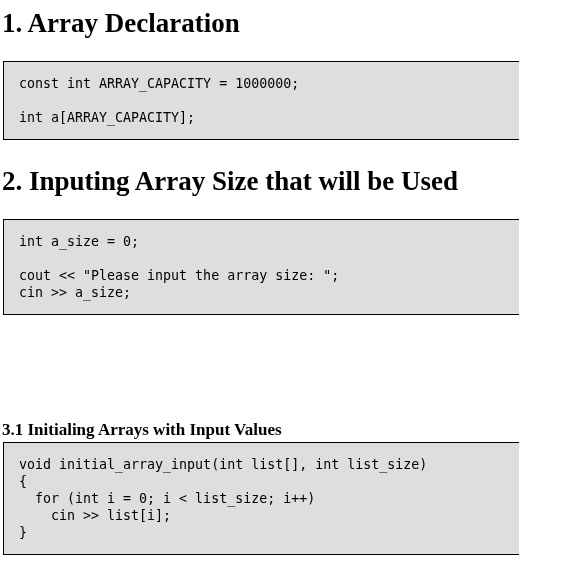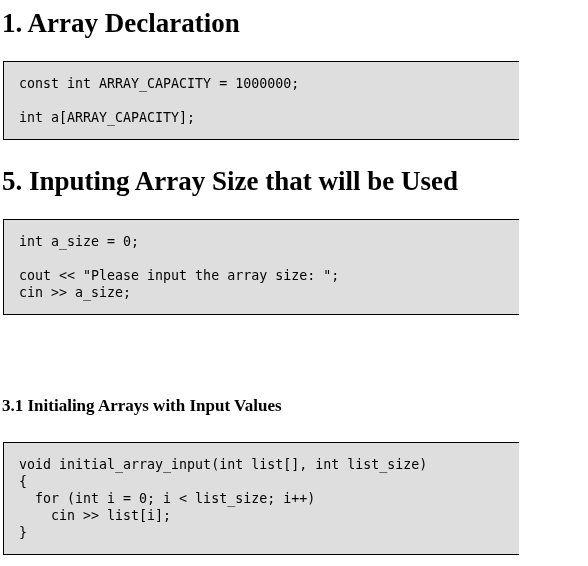--- a/index.html
+++ b/index.html
@@ -67,33 +67,33 @@
   }
   .code-line.blank {
     height: 17px;
   }
   
   #title-1  { top: 8px; }
   #block-1  { top: 61px; }
   #title-2  { top: 166px; }
   #block-2  { top: 219px; }
   #title-3  { top: 341px; }
-  #title-3-1{ top: 396px; text-align: right; }
+  #title-3-1{ top: 420px; text-align: right; }
   #block-3  { top: 442px; }
 </style>
 </head>
 <body>
 
 <div class="page">
 
   <h1 class="section-title" id="title-1">1. Array Declaration</h1>
 
   <pre class="code-block" id="block-1"><span class="code-line">const int ARRAY_CAPACITY = 1000000;</span><span class="code-line blank"></span><span class="code-line">int a[ARRAY_CAPACITY];</span></pre>
 
-  <h1 class="section-title" id="title-2">5. Inputing Array Size that will be Used</h1>
+  <h1 class="section-title" id="title-2">2. Inputing Array Size that will be Used</h1>
 
   <pre class="code-block" id="block-2"><span class="code-line">int a_size = 0;</span><span class="code-line blank"></span><span class="code-line">cout &lt;&lt; "Please input the array size: ";</span><span class="code-line">cin &gt;&gt; a_size;</span></pre>
 
 
   <h2 class="sub-title" id="title-3-1">3.1 Initialing Arrays with Input Values</h2>
 
   <pre class="code-block" id="block-3"><span class="code-line">void initial_array_input(int list[], int list_size)</span><span class="code-line">{</span><span class="code-line">  for (int i = 0; i &lt; list_size; i++)</span><span class="code-line">    cin &gt;&gt; list[i];</span><span class="code-line">}</span></pre>
 
 </div>
 

